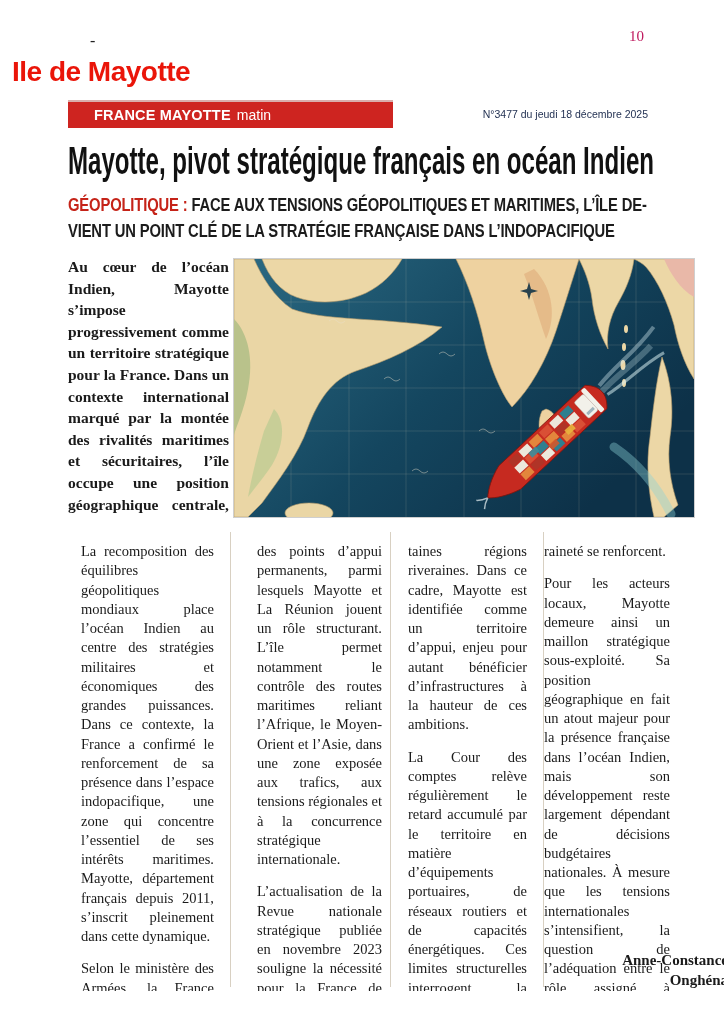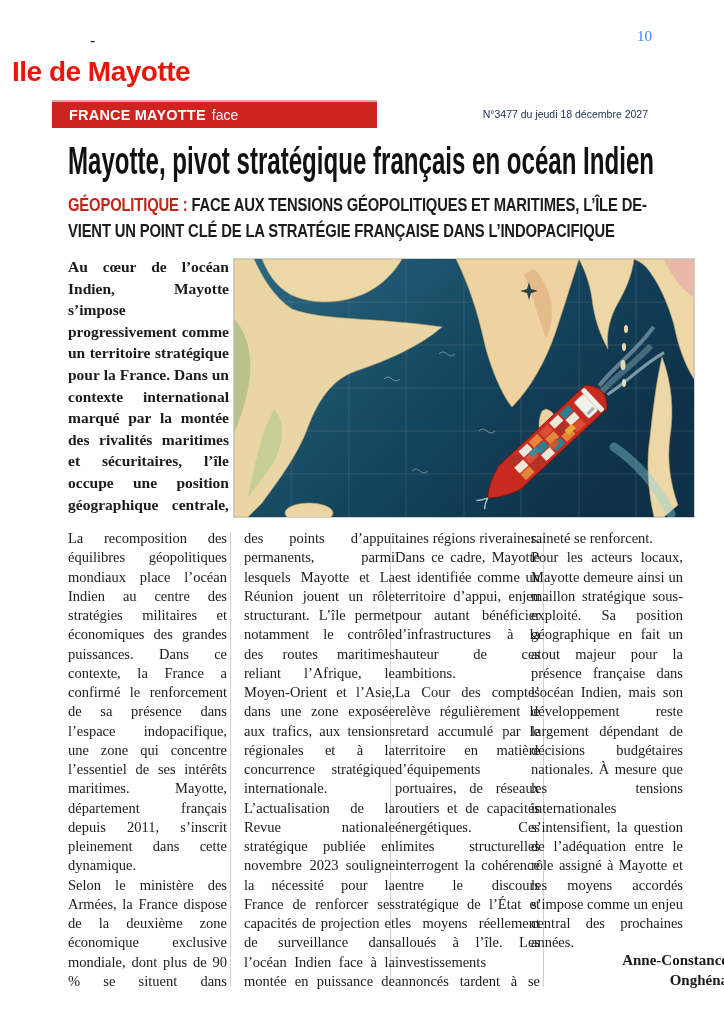--- a/index.html
+++ b/index.html
@@ -1,67 +1,67 @@
 <!DOCTYPE html>
 <html><head>
 <meta charset="utf-8">
 <style>
   html,body{margin:0;padding:0;background:#888;}
   .page{position:relative;width:724px;height:1024px;background:#ffffff;overflow:hidden;
         font-family:"Liberation Serif", serif;color:#1a1a1a;}
   .corner-dash{position:absolute;left:90px;top:32px;font-size:16px;color:#222;}
-  .page-number{position:absolute;right:72px;top:28px;font-size:15px;color:#3b82f6;}
+  .page-number{position:absolute;right:80px;top:28px;font-size:15px;color:#be185d;}
   .section-title{position:absolute;left:12px;top:56px;width:100%;text-align:left;
         font-family:"Liberation Sans", sans-serif;font-weight:bold;font-size:28px;
         letter-spacing:-0.5px;}
-  .masthead-bar{position:absolute;left:52px;top:102px;width:325px;height:26px;
-        display:flex;align-items:center;padding-left:17px;box-sizing:border-box;
+  .masthead-bar{position:absolute;left:68px;top:102px;width:325px;height:26px;
+        display:flex;align-items:center;padding-left:26px;box-sizing:border-box;
         box-shadow:0 -2px 0 rgba(150,20,15,.35);}
   .masthead-bar .name{font-family:"Liberation Sans", sans-serif;color:#fff;font-size:14.5px;
         font-weight:bold;letter-spacing:0.2px;}
   .masthead-bar .edition{font-family:"Liberation Sans", sans-serif;color:#fff;font-size:14px;
         font-weight:normal;margin-left:6px;}
   .issue-line{position:absolute;right:76px;top:108px;font-family:"Liberation Sans", sans-serif;
         font-size:10.5px;color:#1e2d4f;}
   .headline-svg{position:absolute;left:66px;top:132px;}
   .kicker{position:absolute;left:68px;top:192px;width:740px;
         font-family:"Liberation Sans", sans-serif;font-weight:bold;font-size:18.5px;
         line-height:26px;letter-spacing:-0.2px;color:#1c1c1c;
         transform:scaleX(0.8);transform-origin:left top;white-space:nowrap;}
   .kicker .red{}
   .lede{position:absolute;left:68px;top:256px;width:161px;height:262px;
         font-weight:bold;font-size:15.5px;line-height:21.6px;text-align:justify;overflow:hidden;}
   .map-wrap{position:absolute;left:233px;top:258px;width:460px;height:258px;
         border:1px solid #cfcfcf;box-sizing:content-box;}
   .col{position:absolute;top:529px;height:462px;overflow:hidden;
         font-size:14.5px;line-height:19.25px;text-align:justify;}
-  .col p{margin:0;}
+  .col p{margin:13px;}
   .col-1{left:68px;width:159px;}
   .col-2{left:244px;width:151px;}
   .col-3{left:395px;width:145px;}
   .col-4{left:531px;width:152px;}
   .col-rule{position:absolute;top:532px;height:455px;width:1px;background:#d8d0c2;}
   .rule-a{left:230px;} .rule-b{left:390px;} .rule-c{left:543px;}
   .byline{margin-top:14px;text-align:right;font-weight:bold;font-size:15px;line-height:20px;}
 </style>
 </head>
 <body>
 
 <div class="page">
 
   <span class="corner-dash">-</span>
   <span class="page-number">10</span>
 
   <div class="section-title" style="color:#ea1509;">Ile de Mayotte</div>
 
   <div class="masthead-bar" style="background:#ce2420;">
     <span class="name">FRANCE MAYOTTE</span>
-    <span class="edition">face</span>
-  </div>
-  <span class="issue-line">N°3477 du jeudi 18 décembre 2027</span>
+    <span class="edition">matin</span>
+  </div>
+  <span class="issue-line">N°3477 du jeudi 18 décembre 2025</span>
 
   <svg class="headline-svg" width="592" height="54">
     <text x="2" y="42" font-family="Liberation Sans, sans-serif" font-weight="bold" font-size="38" fill="#111" textLength="586" lengthAdjust="spacingAndGlyphs">Mayotte, pivot stratégique français en océan Indien</text>
   </svg>
 
   <div class="kicker">
     <div><span class="red" style="color:#c52318;">GÉOPOLITIQUE :</span><span> FACE AUX TENSIONS GÉOPOLITIQUES ET MARITIMES, L’ÎLE DE-</span></div>
     <div>VIENT UN POINT CLÉ DE LA STRATÉGIE FRANÇAISE DANS L’INDOPACIFIQUE</div>
   </div>
 

